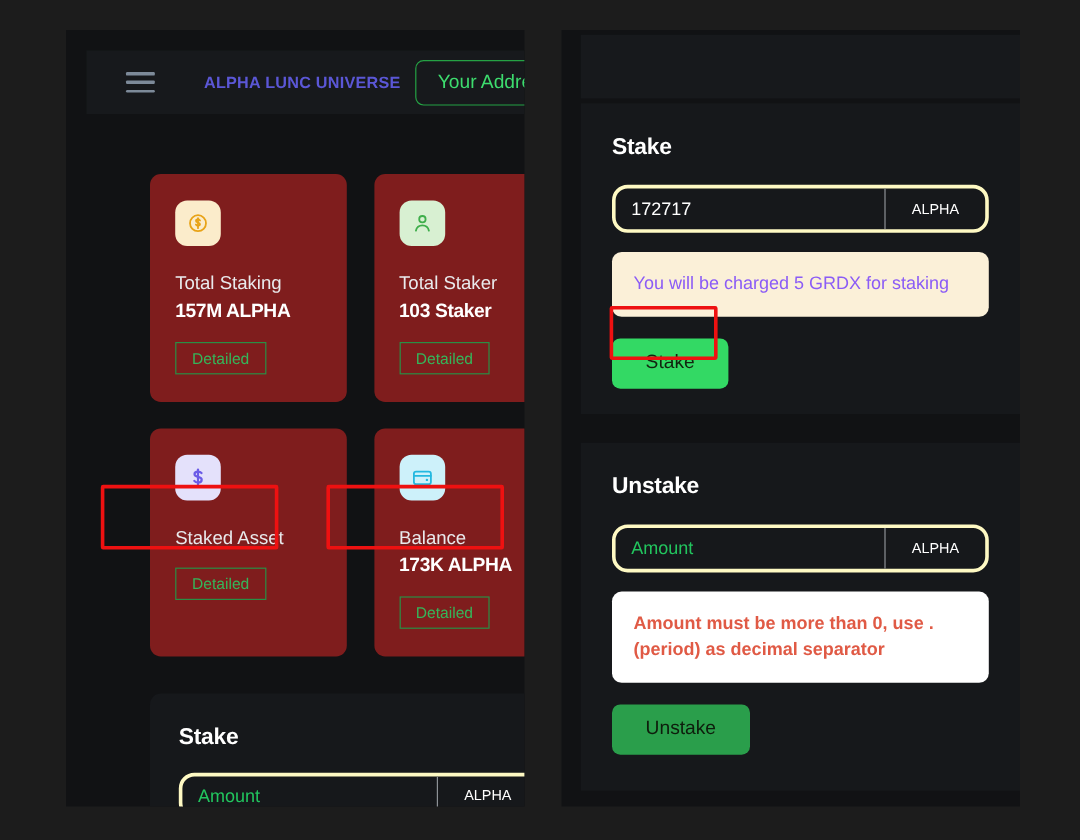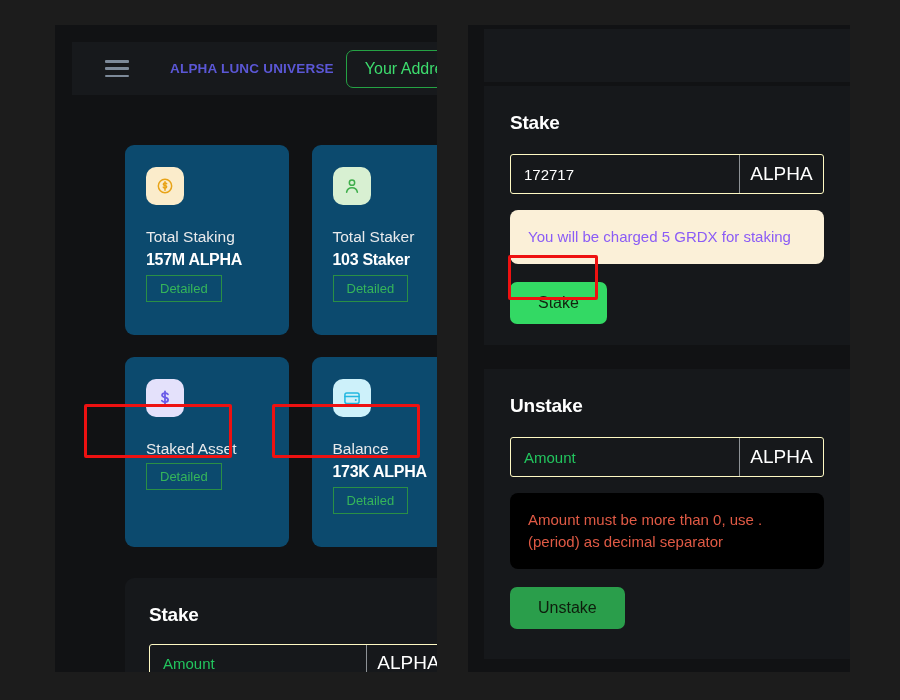--- a/index.html
+++ b/index.html
@@ -89,21 +89,21 @@
   }
   .card-row {
     display: flex;
     gap: 23px;
     margin-bottom: 22px;
   }
   .stat-card {
     position: relative;
     width: 164px;
     height: 190px;
-    background: #0c4a6e;
+    background: #7f1d1d;
     border-radius: 9px;
     padding: 22px 21px 0 21px;
   }
   .icon-tile {
     width: 38px;
     height: 38px;
     border-radius: 10px;
     display: flex;
     align-items: center;
     justify-content: center;
@@ -123,21 +123,21 @@
   .stat-value {
     margin-top: 6px;
     color: #ffffff;
     font-size: 16px;
     font-weight: bold;
     letter-spacing: -0.3px;
     white-space: nowrap;
   }
   .detailed-btn {
     display: inline-block;
-    margin-top: 6px;
+    margin-top: 16px;
     border: 1px solid #2a8f45;
     border-radius: 0;
     color: #35b55a;
     font-size: 13px;
     padding: 6px 13px;
     background: transparent;
     line-height: 1;
   }
 
   
@@ -156,22 +156,22 @@
     color: #ffffff;
     font-size: 19px;
     font-weight: bold;
     letter-spacing: -0.2px;
   }
 
   
   .input-group {
     display: flex;
     align-items: stretch;
-    border: 1px solid #fef9c3;
-    border-radius: 3px;
+    border: 3px solid #fef9c3;
+    border-radius: 13px;
     overflow: hidden;
     height: 38px;
     justify-content: flex-end;
   }
   .input-group .field {
     flex: 1 1 auto;
     display: flex;
     align-items: center;
     padding-left: 13px;
     font-size: 15px;
@@ -181,21 +181,21 @@
     white-space: nowrap;
   }
   .input-group .field.placeholder { color: #22c55e; }
   .input-group .suffix {
     flex: 0 0 auto;
     display: flex;
     align-items: center;
     justify-content: center;
     width: 84px;
     border-left: 1px solid #8d9196;
-    font-size: 19px;
+    font-size: 12px;
     color: #ffffff;
   }
 
   
   .right-panel {
     position: absolute;
     left: 468px;
     top: 25px;
     width: 382px;
     height: 647px;
@@ -228,22 +228,23 @@
     border-radius: 8px;
     padding: 16px 18px;
     font-size: 15px;
     line-height: 1.45;
   }
   .msg-warn {
     background: #fbf0d8;
     color: #8b5cf6;
   }
   .msg-error {
-    background: #000000;
+    background: #ffffff;
     color: #e05a45;
+    font-weight: bold;
   }
 
   .action-btn {
     display: inline-block;
     margin-top: 18px;
     border: none;
     border-radius: 7px;
     font-size: 16px;
     padding: 13px 28px;
     line-height: 1;

